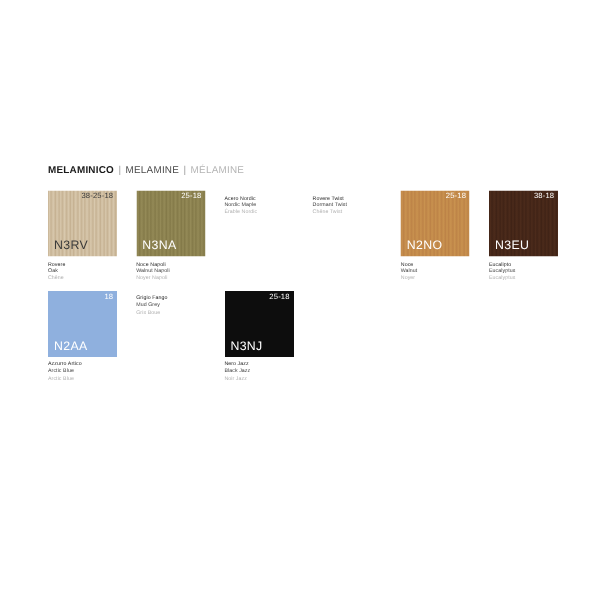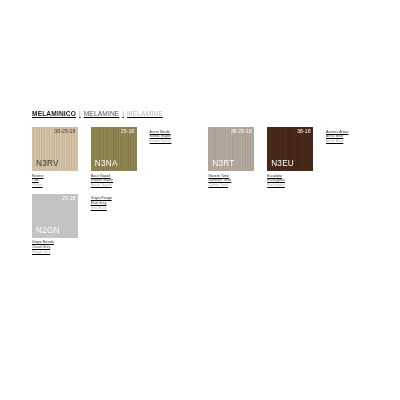--- a/index.html
+++ b/index.html
@@ -18,21 +18,20 @@
     position: relative;
     width: 400px;
     height: 400px;
     background: #ffffff;
   }
   .sheet {
     position: absolute;
     left: 32px;
     top: 110px;
     width: 340px;
-    text-decoration: underline;
   }
   
   .header {
     display: flex;
     align-items: baseline;
     gap: 3px;
     height: 12px;
     margin-bottom: 5px;
     white-space: nowrap;
   }
@@ -151,65 +150,77 @@
           </div>
         </div>
         <div class="cell">
           <div class="desc">
             <div class="d-it">Acero Nordic</div>
             <div class="d-en">Nordic Maple</div>
             <div class="d-fr">Érable Nordic</div>
           </div>
         </div>
         <div class="cell">
-          <div class="swatch dark-type">
-            <div class="grain" style="background: repeating-linear-gradient(90deg, rgb(169, 158, 147) 0px, rgb(182, 172, 161) 1px, rgb(169, 158, 147) 2px, rgb(182, 172, 161) 3.5px, rgb(169, 158, 147) 5px, rgb(182, 172, 161) 6px, rgb(169, 158, 147) 7.5px);"></div>
-            <div class="badge">38-25-18</div>
-            <div class="code">N3RT</div>
-          </div>
           <div class="desc">
             <div class="d-it">Rovere Twist</div>
             <div class="d-en">Dormant Twist</div>
             <div class="d-fr">Chêne Twist</div>
           </div>
         </div>
         <div class="cell">
           <div class="swatch dark-type">
+            <div class="grain" style="background: repeating-linear-gradient(90deg, rgb(189, 131, 71) 0px, rgb(201, 146, 79) 1px, rgb(189, 131, 71) 2px, rgb(201, 146, 79) 3.5px, rgb(189, 131, 71) 5px, rgb(201, 146, 79) 6px, rgb(189, 131, 71) 7.5px);"></div>
+            <div class="badge">25-18</div>
+            <div class="code">N2NO</div>
+          </div>
+          <div class="desc">
+            <div class="d-it">Noce</div>
+            <div class="d-en">Walnut</div>
+            <div class="d-fr">Noyer</div>
+          </div>
+        </div>
+        <div class="cell">
+          <div class="swatch dark-type">
             <div class="grain" style="background: repeating-linear-gradient(90deg, rgb(64, 35, 22) 0px, rgb(76, 43, 27) 1px, rgb(64, 35, 22) 2px, rgb(76, 43, 27) 3.5px, rgb(64, 35, 22) 5px, rgb(76, 43, 27) 6px, rgb(64, 35, 22) 7.5px);"></div>
             <div class="badge">38-18</div>
             <div class="code">N3EU</div>
           </div>
           <div class="desc">
             <div class="d-it">Eucalipto</div>
             <div class="d-en">Eucalyptus</div>
             <div class="d-fr">Eucalyptus</div>
           </div>
         </div>
         <div class="cell">
+          <div class="swatch dark-type">
+            <div class="grain" style="background: rgb(143, 176, 222);"></div>
+            <div class="badge">18</div>
+            <div class="code">N2AA</div>
+          </div>
           <div class="desc">
             <div class="d-it">Azzurro Artico</div>
             <div class="d-en">Arctic Blue</div>
             <div class="d-fr">Arctic Blue</div>
           </div>
         </div>
         <div class="cell">
-          <div class="swatch dark-type">
-            <div class="grain" style="background: rgb(195, 195, 195);"></div>
-            <div class="badge">25-18</div>
-            <div class="code">N2GN</div>
-          </div>
-          <div class="desc">
-            <div class="d-it">Grigio Nuvola</div>
-            <div class="d-en">Cloud Grey</div>
-            <div class="d-fr">Nuage Gris</div>
-          </div>
-        </div>
-        <div class="cell">
           <div class="desc">
             <div class="d-it">Grigio Fango</div>
             <div class="d-en">Mud Grey</div>
             <div class="d-fr">Gris Boue</div>
           </div>
         </div>
+        <div class="cell">
+          <div class="swatch dark-type">
+            <div class="grain" style="background: rgb(13, 13, 13);"></div>
+            <div class="badge">25-18</div>
+            <div class="code">N3NJ</div>
+          </div>
+          <div class="desc">
+            <div class="d-it">Nero Jazz</div>
+            <div class="d-en">Black Jazz</div>
+            <div class="d-fr">Noir Jazz</div>
+          </div>
+        </div>
       </div>
 
   </div>
 </div>
 
 </body></html>

